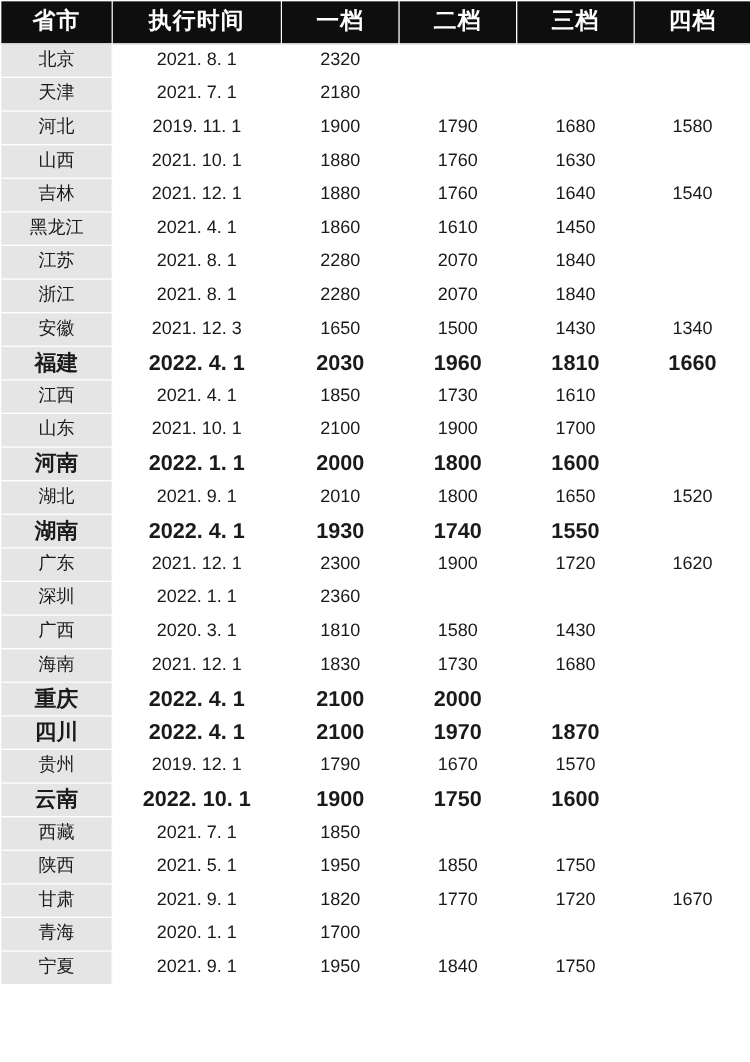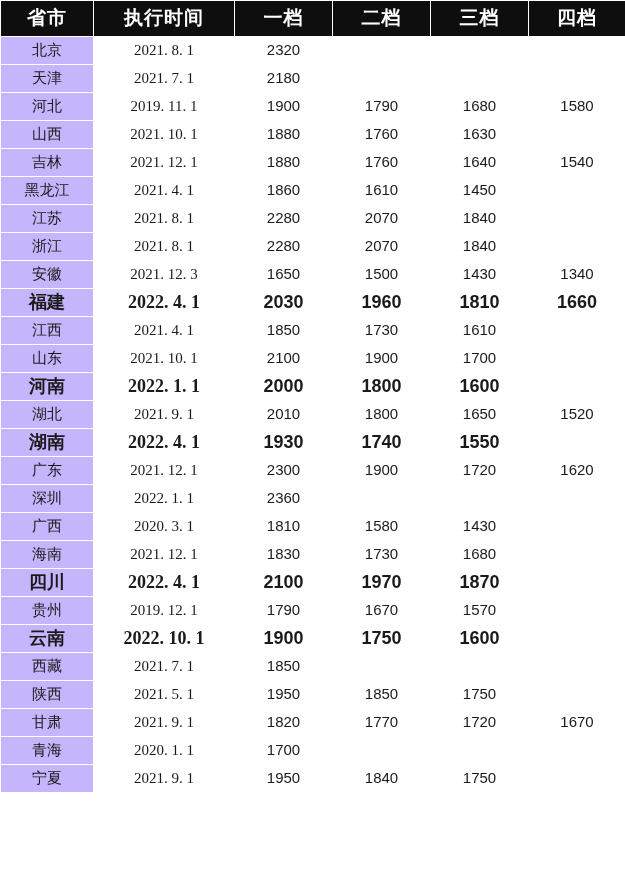--- a/index.html
+++ b/index.html
@@ -39,37 +39,37 @@
   table.minwage thead th {
     background: #0e0e0e;
     color: #ffffff;
     font-size: 19px;
     font-weight: bold;
     height: 36px;
     border: 1px solid #ffffff;
     letter-spacing: 1px;
   }
   td.prov {
-    background: #c4b5fd;
+    background: #e5e5e5;
     font-size: 15px;
     color: #141414;
   }
   tr.highlight td.prov,
   tr.highlight td {
     font-weight: bold;
     font-size: 18px;
   }
   tr.highlight td.prov {
     font-size: 18px;
   }
   td.num, td.date {
     background: #ffffff;
     font-variant-numeric: tabular-nums;
   }
-  td.date { font-size: 15px; font-family: Liberation Serif, serif; }
+  td.date { font-size: 15px; }
   td.num { font-size: 15px; }
   tr.highlight td.date,
   tr.highlight td.num { font-size: 18px; }
 </style>
 </head>
 <body>
 
 <table class="minwage">
   <colgroup>
     <col class="c0">
@@ -236,20 +236,28 @@
       </tr>
       <tr>
         <td class="prov">海南</td>
         <td class="date">2021. 12. 1</td>
         <td class="num">1830</td>
         <td class="num">1730</td>
         <td class="num">1680</td>
         <td class="num"></td>
       </tr>
       <tr class="highlight">
+        <td class="prov">重庆</td>
+        <td class="date">2022. 4. 1</td>
+        <td class="num">2100</td>
+        <td class="num">2000</td>
+        <td class="num"></td>
+        <td class="num"></td>
+      </tr>
+      <tr class="highlight">
         <td class="prov">四川</td>
         <td class="date">2022. 4. 1</td>
         <td class="num">2100</td>
         <td class="num">1970</td>
         <td class="num">1870</td>
         <td class="num"></td>
       </tr>
       <tr>
         <td class="prov">贵州</td>
         <td class="date">2019. 12. 1</td>

